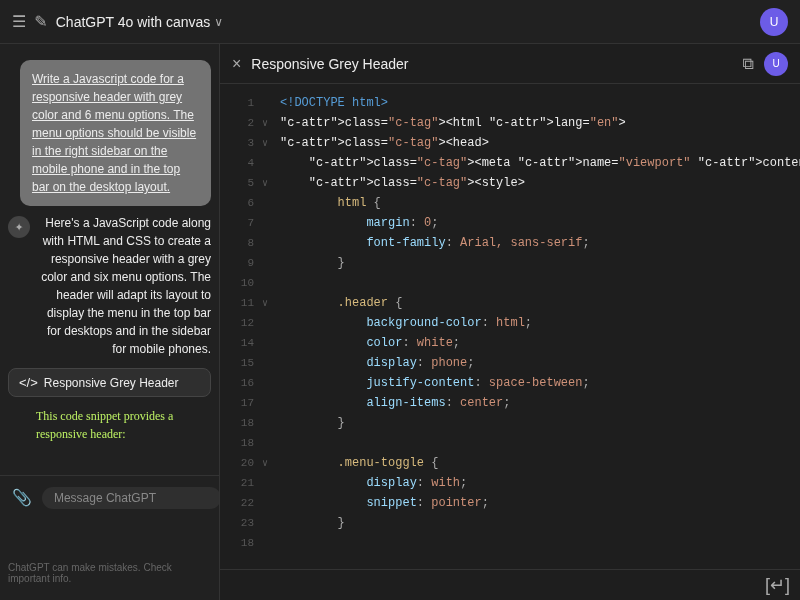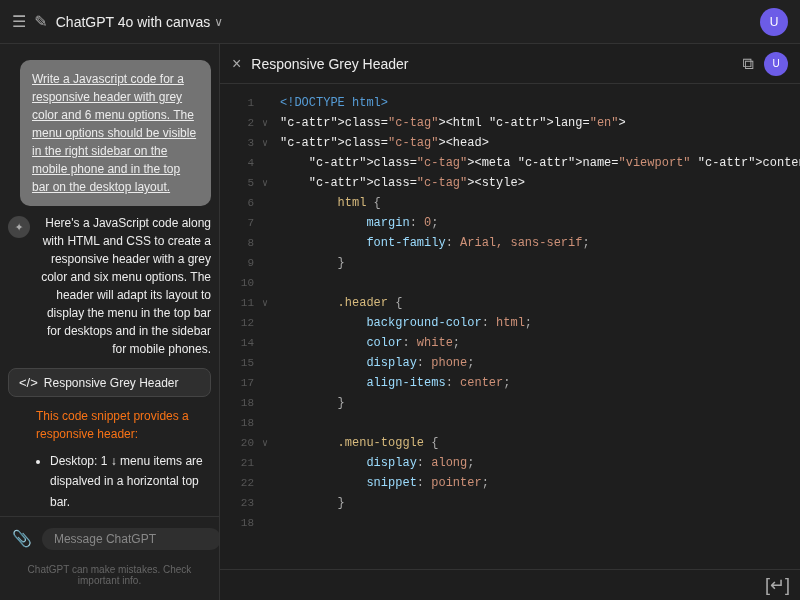--- a/index.html
+++ b/index.html
@@ -135,22 +135,23 @@
       cursor: pointer;
     }
 
     .canvas-button-icon {
       font-size: 13px;
     }
 
     .ai-text-block {
       padding: 4px 8px 4px 36px;
       font-size: 12px;
-      color: #f97316;
+      color: #bef264;
       line-height: 1.5;
+      font-family: Liberation Serif, serif;
     }
 
     .bullet-list {
       padding: 4px 8px 4px 50px;
       font-size: 12px;
       color: #ececec;
       line-height: 1.7;
     }
 
     .bullet-list li {
@@ -184,24 +185,24 @@
     .attach-button {
       background: none;
       border: none;
       color: #888;
       cursor: pointer;
       font-size: 16px;
       padding: 4px;
     }
 
     .disclaimer {
-      text-align: center;
       font-size: 10px;
       color: #666;
-      padding: 4px 20px;
+      padding: 4px 8px;
+      margin-top: 39px;
     }
 
     
     .right-panel {
       flex: 1;
       background: #1e1e1e;
       display: flex;
       flex-direction: column;
       overflow: hidden;
     }
@@ -359,23 +360,20 @@
       <div class="ai-message-content">Here's a JavaScript code along with HTML and CSS to create a responsive header with a grey color and six menu options. The header will adapt its layout to display the menu in the top bar for desktops and in the sidebar for mobile phones.</div>
     </div>
 
     <div class="canvas-button">
       <span class="canvas-button-icon">&lt;/&gt;</span>
       <span>Responsive Grey Header</span>
     </div>
 
     <div class="ai-text-block">This code snippet provides a responsive header:</div>
 
-    <ul class="bullet-list">
-      <li>Desktop: 1 ↓ menu items are dispalved in a horizontal top bar.</li>
-    </ul>
 
     <div style="flex:1"></div>
 
     <div class="message-input-area">
       <button class="attach-button">📎</button>
       <input class="message-input" type="text" placeholder="Message ChatGPT" style="">
 
     </div>
     <div class="disclaimer">ChatGPT can make mistakes. Check important info.</div>
   </div>
@@ -456,20 +454,25 @@
           <span class="line-number">14</span>
           <span class="line-collapse"> </span>
           <span class="line-content"><span class="c-text">            </span><span class="c-property">color</span><span class="c-colon">: </span><span class="c-value">white</span><span class="c-punct">;</span></span>
         </div>
         <div class="code-line">
           <span class="line-number">15</span>
           <span class="line-collapse"> </span>
           <span class="line-content"><span class="c-text">            </span><span class="c-property">display</span><span class="c-colon">: </span><span class="c-value">phone</span><span class="c-punct">;</span></span>
         </div>
         <div class="code-line">
+          <span class="line-number">16</span>
+          <span class="line-collapse"> </span>
+          <span class="line-content"><span class="c-text">            </span><span class="c-property">justify-content</span><span class="c-colon">: </span><span class="c-value">space-between</span><span class="c-punct">;</span></span>
+        </div>
+        <div class="code-line">
           <span class="line-number">17</span>
           <span class="line-collapse"> </span>
           <span class="line-content"><span class="c-text">            </span><span class="c-property">align-items</span><span class="c-colon">: </span><span class="c-value">center</span><span class="c-punct">;</span></span>
         </div>
         <div class="code-line">
           <span class="line-number">18</span>
           <span class="line-collapse"> </span>
           <span class="line-content"><span class="c-punct">        }</span></span>
         </div>
         <div class="code-line">
@@ -478,21 +481,21 @@
           <span class="line-content"><span class="c-text"> </span></span>
         </div>
         <div class="code-line">
           <span class="line-number">20</span>
           <span class="line-collapse">∨</span>
           <span class="line-content"><span class="c-text">        </span><span class="c-selector">.menu-toggle</span><span class="c-punct"> {</span></span>
         </div>
         <div class="code-line">
           <span class="line-number">21</span>
           <span class="line-collapse"> </span>
-          <span class="line-content"><span class="c-text">            </span><span class="c-property">display</span><span class="c-colon">: </span><span class="c-value">along</span><span class="c-punct">;</span></span>
+          <span class="line-content"><span class="c-text">            </span><span class="c-property">display</span><span class="c-colon">: </span><span class="c-value">with</span><span class="c-punct">;</span></span>
         </div>
         <div class="code-line">
           <span class="line-number">22</span>
           <span class="line-collapse"> </span>
           <span class="line-content"><span class="c-text">            </span><span class="c-property">snippet</span><span class="c-colon">: </span><span class="c-value">pointer</span><span class="c-punct">;</span></span>
         </div>
         <div class="code-line">
           <span class="line-number">23</span>
           <span class="line-collapse"> </span>
           <span class="line-content"><span class="c-punct">        }</span></span>

